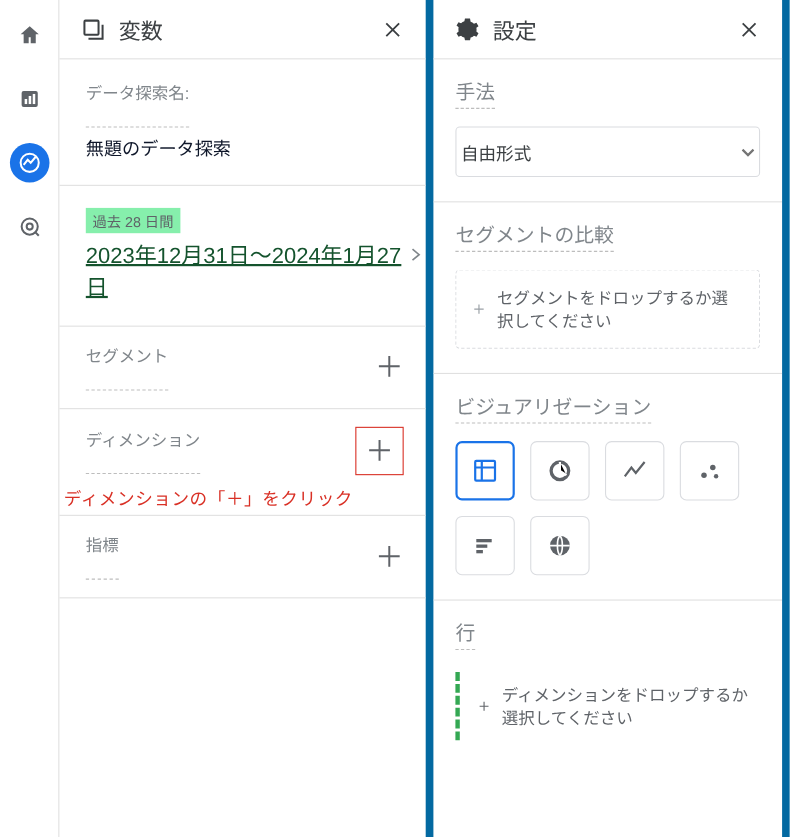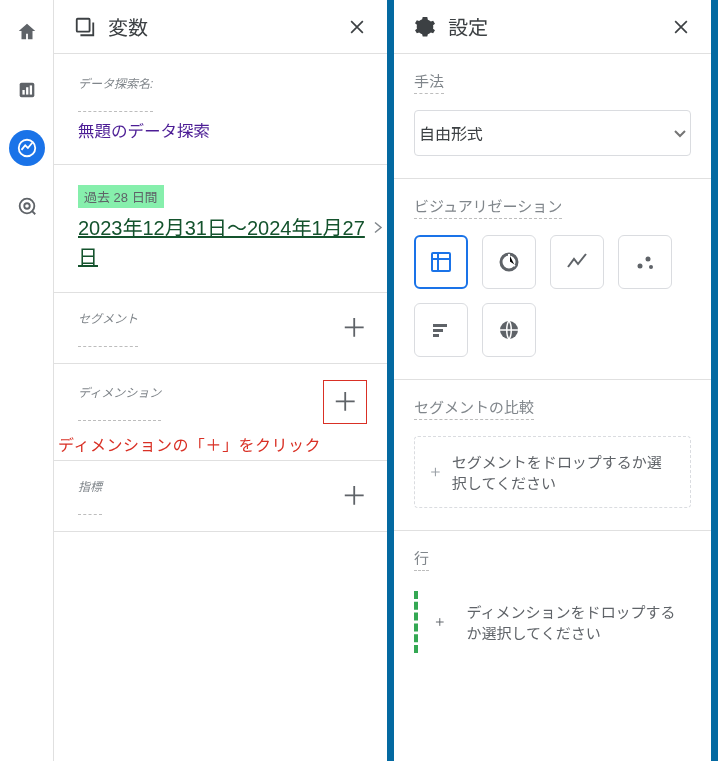--- a/index.html
+++ b/index.html
@@ -21,51 +21,51 @@
   
   .panel-header { display: flex; align-items: center; justify-content: space-between; padding: 12px 16px 12px 20px; border-bottom: 1px solid #e0e0e0; }
   .panel-header-title { display: flex; align-items: center; gap: 12px; font-size: 20px; color: #3c4043; }
   .panel-header-title svg { width: 22px; height: 22px; }
   .close-btn { width: 28px; height: 28px; display: flex; align-items: center; justify-content: center; cursor: pointer; color: #3c4043; }
   .close-btn svg { width: 20px; height: 20px; }
 
   
   .vars-section { padding: 20px 20px 22px 24px; border-bottom: 1px solid #e0e0e0; position: relative; }
   .vars-section.small-pad { padding-top: 16px; padding-bottom: 16px; }
-  .field-label { font-size: 12px; color: #80868b; border-bottom: 1px dashed #bdbdbd; display: inline-block; padding-bottom: 20px; margin-bottom: 6px; font-style: italic; }
-  .field-value { font-size: 16.5px; color: #4c1d95; }
+  .field-label { font-size: 15px; color: #80868b; border-bottom: 1px dashed #bdbdbd; display: inline-block; padding-bottom: 20px; margin-bottom: 6px; }
+  .field-value { font-size: 16.5px; color: #0f172a; }
   .badge-muted { background: #86efac; color: #5f6368; font-size: 13px; padding: 2px 6px; display: inline-block; margin-bottom: 4px; }
   .date-range { font-size: 20px; color: #14532d; text-decoration: underline; }
   .chev-right { position: absolute; right: 4px; top: 50%; transform: translateY(-50%); color: #80868b; }
 
   .section-row { display: flex; align-items: center; justify-content: space-between; }
   .section-row .field-label { margin-bottom: 0; }
   .plus-btn { width: 26px; height: 26px; display: flex; align-items: center; justify-content: center; color: #5f6368; font-size: 26px; line-height: 1; }
   .plus-highlight { border: 1.5px solid #d93025; width: 44px; height: 44px; display: flex; align-items: center; justify-content: center; }
 
   .annotation { color: #d93025; font-size: 16px; padding: 4px 0 4px 0; margin-left: -8px; letter-spacing: 0.5px; }
 
   
   .settings-body { padding: 0; overflow: hidden; }
   .settings-block { padding: 16px 20px 22px 20px; border-bottom: 1px solid #e0e0e0; }
-  .block-label { font-size: 15px; color: #80868b; border-bottom: 1px dashed #bdbdbd; display: inline-block; padding-bottom: 2px; margin-bottom: 12px; }
+  .block-label { font-size: 18px; color: #80868b; border-bottom: 1px dashed #bdbdbd; display: inline-block; padding-bottom: 2px; margin-bottom: 12px; }
 
   .select-wrap { position: relative; border: 1px solid #dadce0; border-radius: 4px; padding: 10px 4px; display: flex; align-items: center; justify-content: space-between; margin-top: 4px; }
   .select-value { font-size: 16px; color: #3c4043; }
   .select-caret { color: #757575; }
 
   .viz-grid { display: flex; flex-wrap: wrap; gap: 14px; margin-top: 4px; }
   .viz-btn { width: 54px; height: 54px; border: 1px solid #dadce0; border-radius: 6px; display: flex; align-items: center; justify-content: center; color: #5f6368; }
   .viz-btn.selected { border: 2px solid #1a73e8; color: #1a73e8; }
   .viz-btn svg { width: 24px; height: 24px; }
 
   .drop-zone { border: 1px dashed #dadce0; border-radius: 4px; padding: 14px 14px; display: flex; align-items: center; gap: 10px; color: #5f6368; font-size: 15px; margin-top: 4px; }
   .drop-zone .dz-plus { color: #9aa0a6; }
   .drop-zone-rows { border-left: 4px dashed #34a853; padding-left: 12px; margin-top: 8px; }
-  .drop-zone-rows .inner { display: flex; align-items: center; gap: 21px; padding: 10px 4px 10px 4px; font-size: 15px; color: #5f6368; }
+  .drop-zone-rows .inner { display: flex; align-items: center; gap: 10px; padding: 10px 4px 10px 4px; font-size: 15px; color: #5f6368; }
 
   .cutoff-label { font-size: 13px; color: #80868b; border-bottom: 1px dashed #bdbdbd; display: inline-block; padding-bottom: 2px; }
 </style>
 </head>
 <body>
 
 <div class="app">
 
   <div class="nav-rail">
     <div class="nav-item">
@@ -176,72 +176,72 @@
             <span class="select-value">自由形式</span>
             <span class="select-caret">
               <svg width="12" height="8" viewBox="0 0 12 8">
                   <path d="M1 1l5 5 5-5" fill="none" stroke="currentColor" stroke-width="2"></path>
                 </svg>
             </span>
           </div>
         </div>
 
         <div class="settings-block">
-          <div class="block-label">ビジュアリゼーション</div>
-          <div class="viz-grid">
-            <div class="viz-btn selected">
-              <svg viewBox="0 0 24 24">
-                  <rect x="3" y="3" width="18" height="18" rx="1" fill="none" stroke="currentColor" stroke-width="2"></rect>
-                  <path stroke="currentColor" stroke-width="2" d="M3 9h18M9 3v18"></path>
-                </svg>
-            </div>
-            <div class="viz-btn">
-              <svg viewBox="0 0 24 24">
-                  <circle cx="12" cy="12" r="8" fill="none" stroke="currentColor" stroke-width="3"></circle>
-                  <path d="M12 4v8l6 4" stroke="#fff" stroke-width="2"></path>
-                </svg>
-            </div>
-            <div class="viz-btn">
-              <svg viewBox="0 0 24 24">
-                  <path d="M3 17l6-8 4 5 8-10" fill="none" stroke="currentColor" stroke-width="2"></path>
-                </svg>
-            </div>
-            <div class="viz-btn">
-              <svg viewBox="0 0 24 24">
-                  <circle cx="7" cy="16" r="2.5" fill="currentColor"></circle>
-                  <circle cx="15" cy="9" r="2.5" fill="currentColor"></circle>
-                  <circle cx="18" cy="17" r="2" fill="currentColor"></circle>
-                </svg>
-            </div>
-            <div class="viz-btn">
-              <svg viewBox="0 0 24 24">
-                  <rect x="4" y="6" width="14" height="3" fill="currentColor"></rect>
-                  <rect x="4" y="11" width="10" height="3" fill="currentColor"></rect>
-                  <rect x="4" y="16" width="6" height="3" fill="currentColor"></rect>
-                </svg>
-            </div>
-            <div class="viz-btn">
-              <svg viewBox="0 0 24 24">
-                  <circle cx="12" cy="12" r="9" fill="currentColor"></circle>
-                  <path d="M3 12h18M12 3c3 3 3 15 0 18M12 3c-3 3-3 15 0 18" fill="none" stroke="#fff" stroke-width="1.5"></path>
-                </svg>
-            </div>
-          </div>
-        </div>
-
-        <div class="settings-block">
           <div class="block-label">セグメントの比較</div>
           <div class="drop-zone">
             <svg class="dz-plus" width="18" height="18" viewBox="0 0 24 24">
                 <path stroke="currentColor" stroke-width="2" d="M12 4v16M4 12h16"></path>
               </svg>
             <span>セグメントをドロップするか選択してください</span>
           </div>
         </div>
 
+        <div class="settings-block">
+          <div class="block-label">ビジュアリゼーション</div>
+          <div class="viz-grid">
+            <div class="viz-btn selected">
+              <svg viewBox="0 0 24 24">
+                  <rect x="3" y="3" width="18" height="18" rx="1" fill="none" stroke="currentColor" stroke-width="2"></rect>
+                  <path stroke="currentColor" stroke-width="2" d="M3 9h18M9 3v18"></path>
+                </svg>
+            </div>
+            <div class="viz-btn">
+              <svg viewBox="0 0 24 24">
+                  <circle cx="12" cy="12" r="8" fill="none" stroke="currentColor" stroke-width="3"></circle>
+                  <path d="M12 4v8l6 4" stroke="#fff" stroke-width="2"></path>
+                </svg>
+            </div>
+            <div class="viz-btn">
+              <svg viewBox="0 0 24 24">
+                  <path d="M3 17l6-8 4 5 8-10" fill="none" stroke="currentColor" stroke-width="2"></path>
+                </svg>
+            </div>
+            <div class="viz-btn">
+              <svg viewBox="0 0 24 24">
+                  <circle cx="7" cy="16" r="2.5" fill="currentColor"></circle>
+                  <circle cx="15" cy="9" r="2.5" fill="currentColor"></circle>
+                  <circle cx="18" cy="17" r="2" fill="currentColor"></circle>
+                </svg>
+            </div>
+            <div class="viz-btn">
+              <svg viewBox="0 0 24 24">
+                  <rect x="4" y="6" width="14" height="3" fill="currentColor"></rect>
+                  <rect x="4" y="11" width="10" height="3" fill="currentColor"></rect>
+                  <rect x="4" y="16" width="6" height="3" fill="currentColor"></rect>
+                </svg>
+            </div>
+            <div class="viz-btn">
+              <svg viewBox="0 0 24 24">
+                  <circle cx="12" cy="12" r="9" fill="currentColor"></circle>
+                  <path d="M3 12h18M12 3c3 3 3 15 0 18M12 3c-3 3-3 15 0 18" fill="none" stroke="#fff" stroke-width="1.5"></path>
+                </svg>
+            </div>
+          </div>
+        </div>
+
         <div class="settings-block" style="border-bottom:none; padding-bottom:10px;">
           <div class="block-label">行</div>
           <div class="drop-zone-rows">
             <div class="inner">
               <svg class="dz-plus" width="18" height="18" viewBox="0 0 24 24">
                   <path stroke="currentColor" stroke-width="2" d="M12 4v16M4 12h16"></path>
                 </svg>
               <span>ディメンションをドロップするか選択してください</span>
             </div>
           </div>

